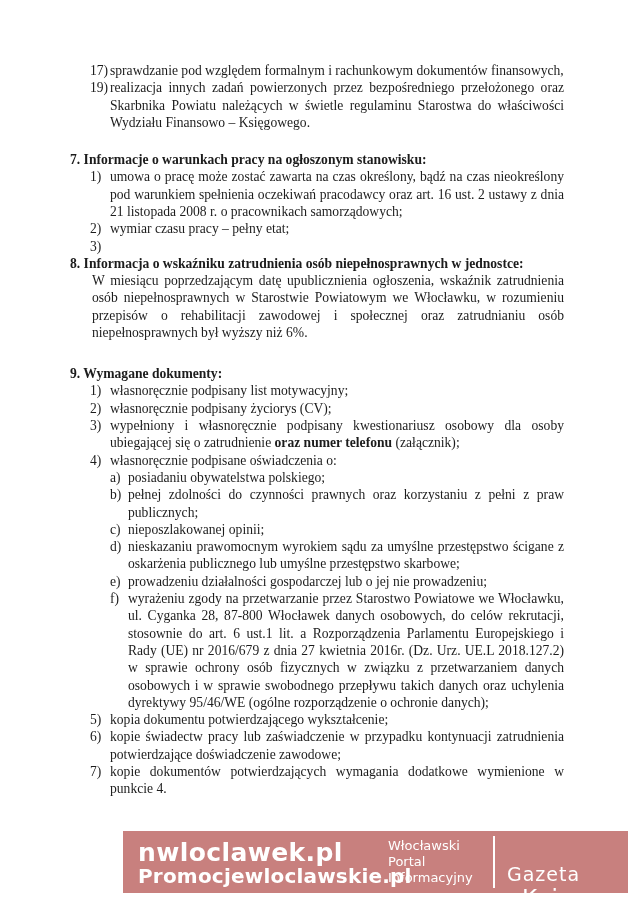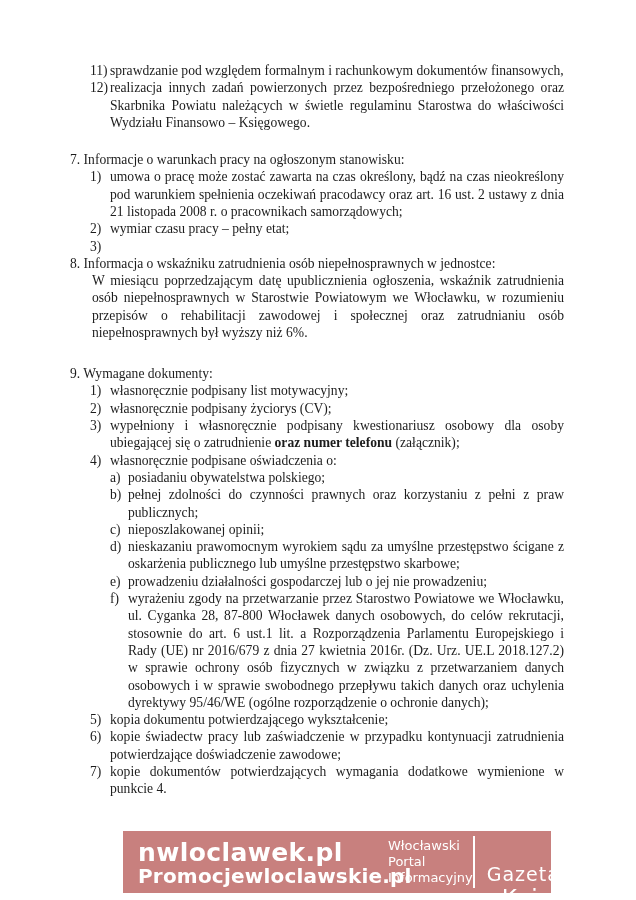--- a/index.html
+++ b/index.html
@@ -13,35 +13,35 @@
     color:#1c1c1c;
     overflow:hidden;
   }
   .content {
     position:absolute;
     left:70px; top:62px;
     width:494px;
     font-size:13.6px;
     line-height:17.3px;
   }
-  .heading { font-weight:normal;margin-top:17px; }
+  .heading { font-weight:bold;margin-top:17px; }
   .li { position:relative; padding-left:40px; text-align:justify; }
   .li > .marker { position:absolute; left:20px; top:0; }
   .li.sub { padding-left:58px; }
   .li.sub > .marker { left:40px; }
   .para { padding-left:22px; text-align:justify; }
   .sec7 { margin-top:20px; }
   .sec8 { margin-top:11px; }
   .sec9 { margin-top:24px; }
   .b { font-weight:bold; }
 
   .footer {
     position:absolute;
     left:123px; top:831px;
-    width:428px; height:62px;
+    width:505px; height:62px;
     background:#c8807e;
     color:#ffffff;
     font-family:"DejaVu Sans", sans-serif;
     display:flex;
     align-items:center;
   }
   .logo { width:265px; padding-left:15px; }
   .logo-main { font-size:25px; font-weight:bold; line-height:27px; letter-spacing:0.4px; white-space:nowrap; }
   .logo-sub  { font-size:20px; font-weight:bold; line-height:20px; letter-spacing:0.2px; white-space:nowrap; }
   .tagline { width:105px; font-size:13px; font-weight:normal; line-height:16px; white-space:nowrap; }
@@ -50,25 +50,25 @@
   .partner-line1 { font-size:19px; font-weight:normal; line-height:23px; letter-spacing:1px; }
   .partner-line2 { font-size:23px; font-weight:normal; line-height:24px; letter-spacing:0.5px; }
 </style>
 </head>
 <body>
 
 <div class="page">
   <div class="content">
 
     <div class="li">
-      <span class="marker">11)</span>
+      <span class="marker">17)</span>
       <span>sprawdzanie pod względem formalnym i rachunkowym dokumentów finansowych,</span>
     </div>
     <div class="li">
-      <span class="marker">12)</span>
+      <span class="marker">19)</span>
       <span>realizacja innych zadań powierzonych przez bezpośredniego przełożonego oraz Skarbnika Powiatu należących w świetle regulaminu Starostwa do właściwości Wydziału Finansowo – Księgowego.</span>
     </div>
 
     <div class="sec7">
       <div class="heading">7. Informacje o warunkach pracy na ogłoszonym stanowisku:</div>
       <div class="li">
         <span class="marker">1)</span>
         <span>umowa o pracę może zostać zawarta na czas określony, bądź na czas nieokreślony pod warunkiem spełnienia oczekiwań pracodawcy oraz art. 16 ust. 2 ustawy z dnia 21 listopada 2008 r. o pracownikach samorządowych;</span>
       </div>
       <div class="li">

